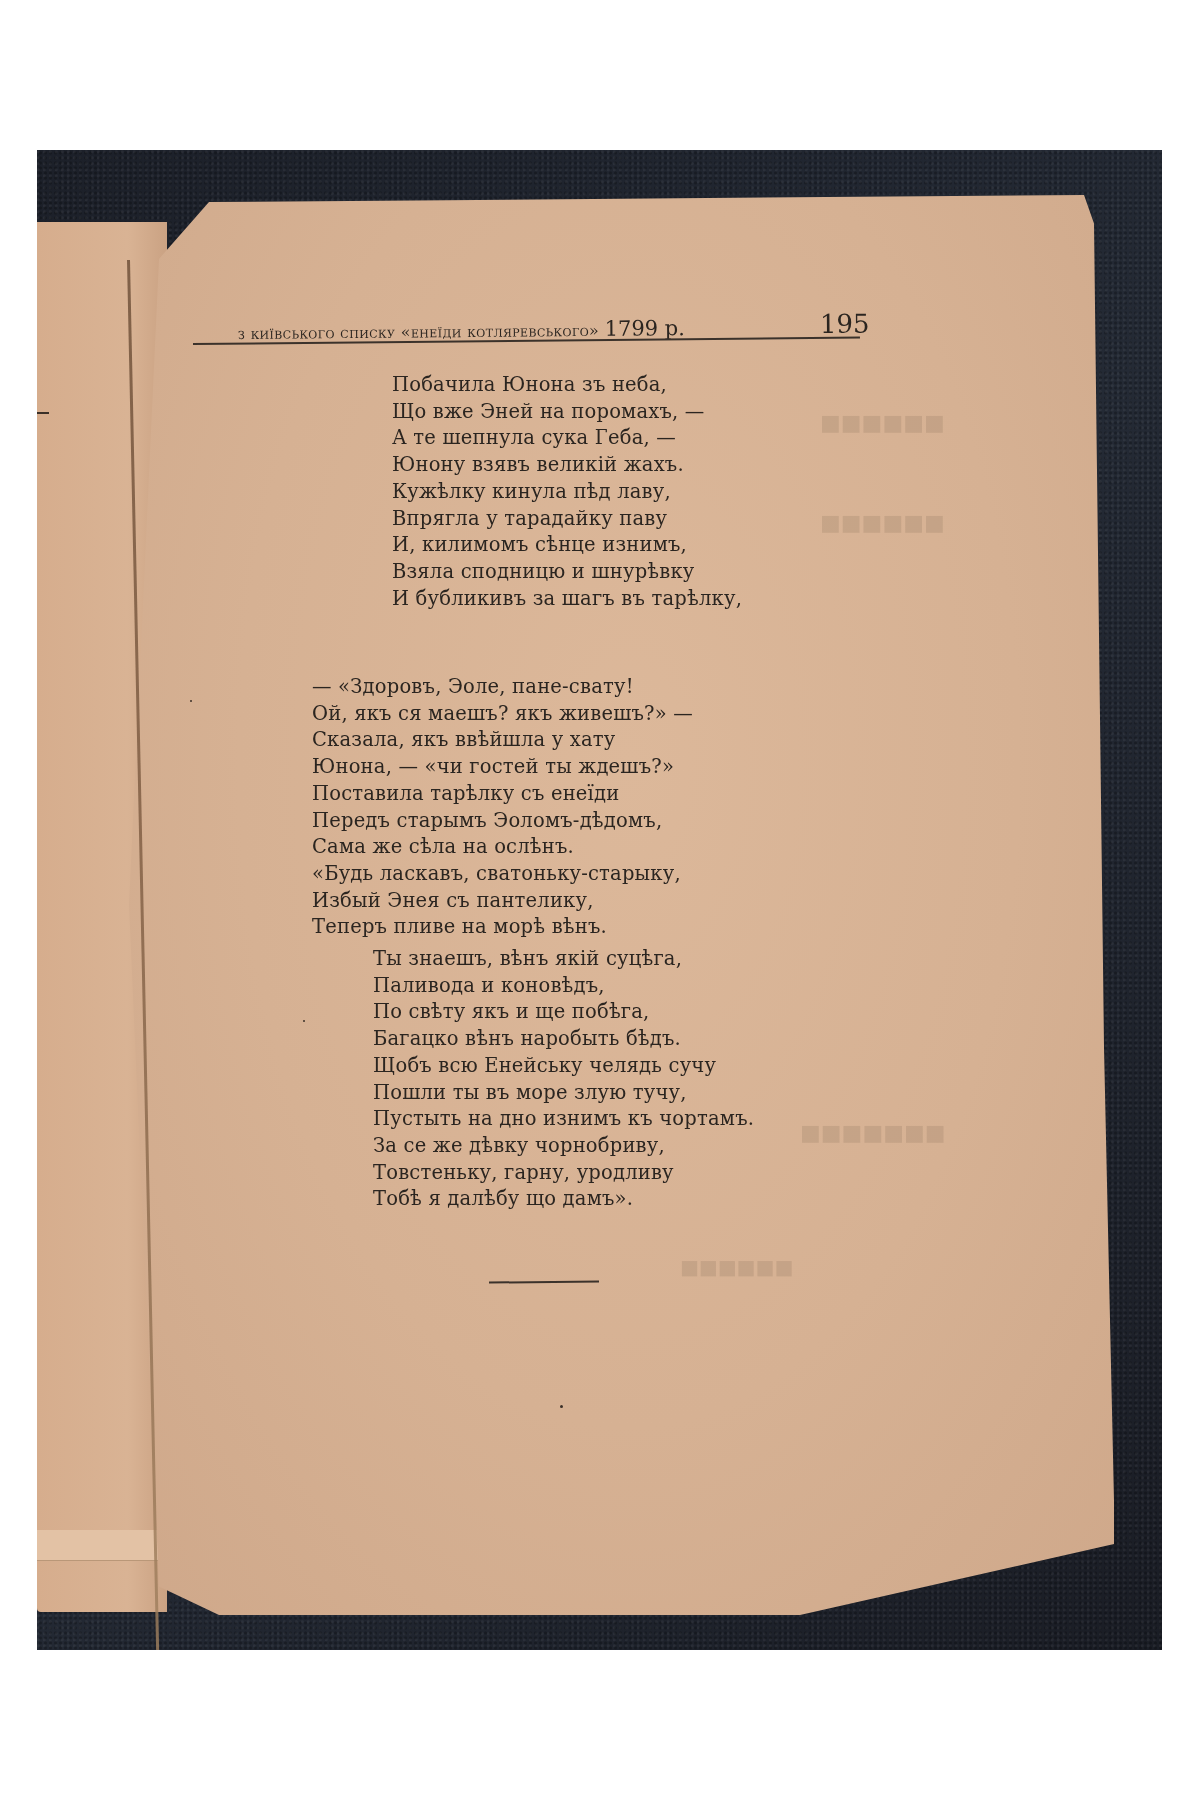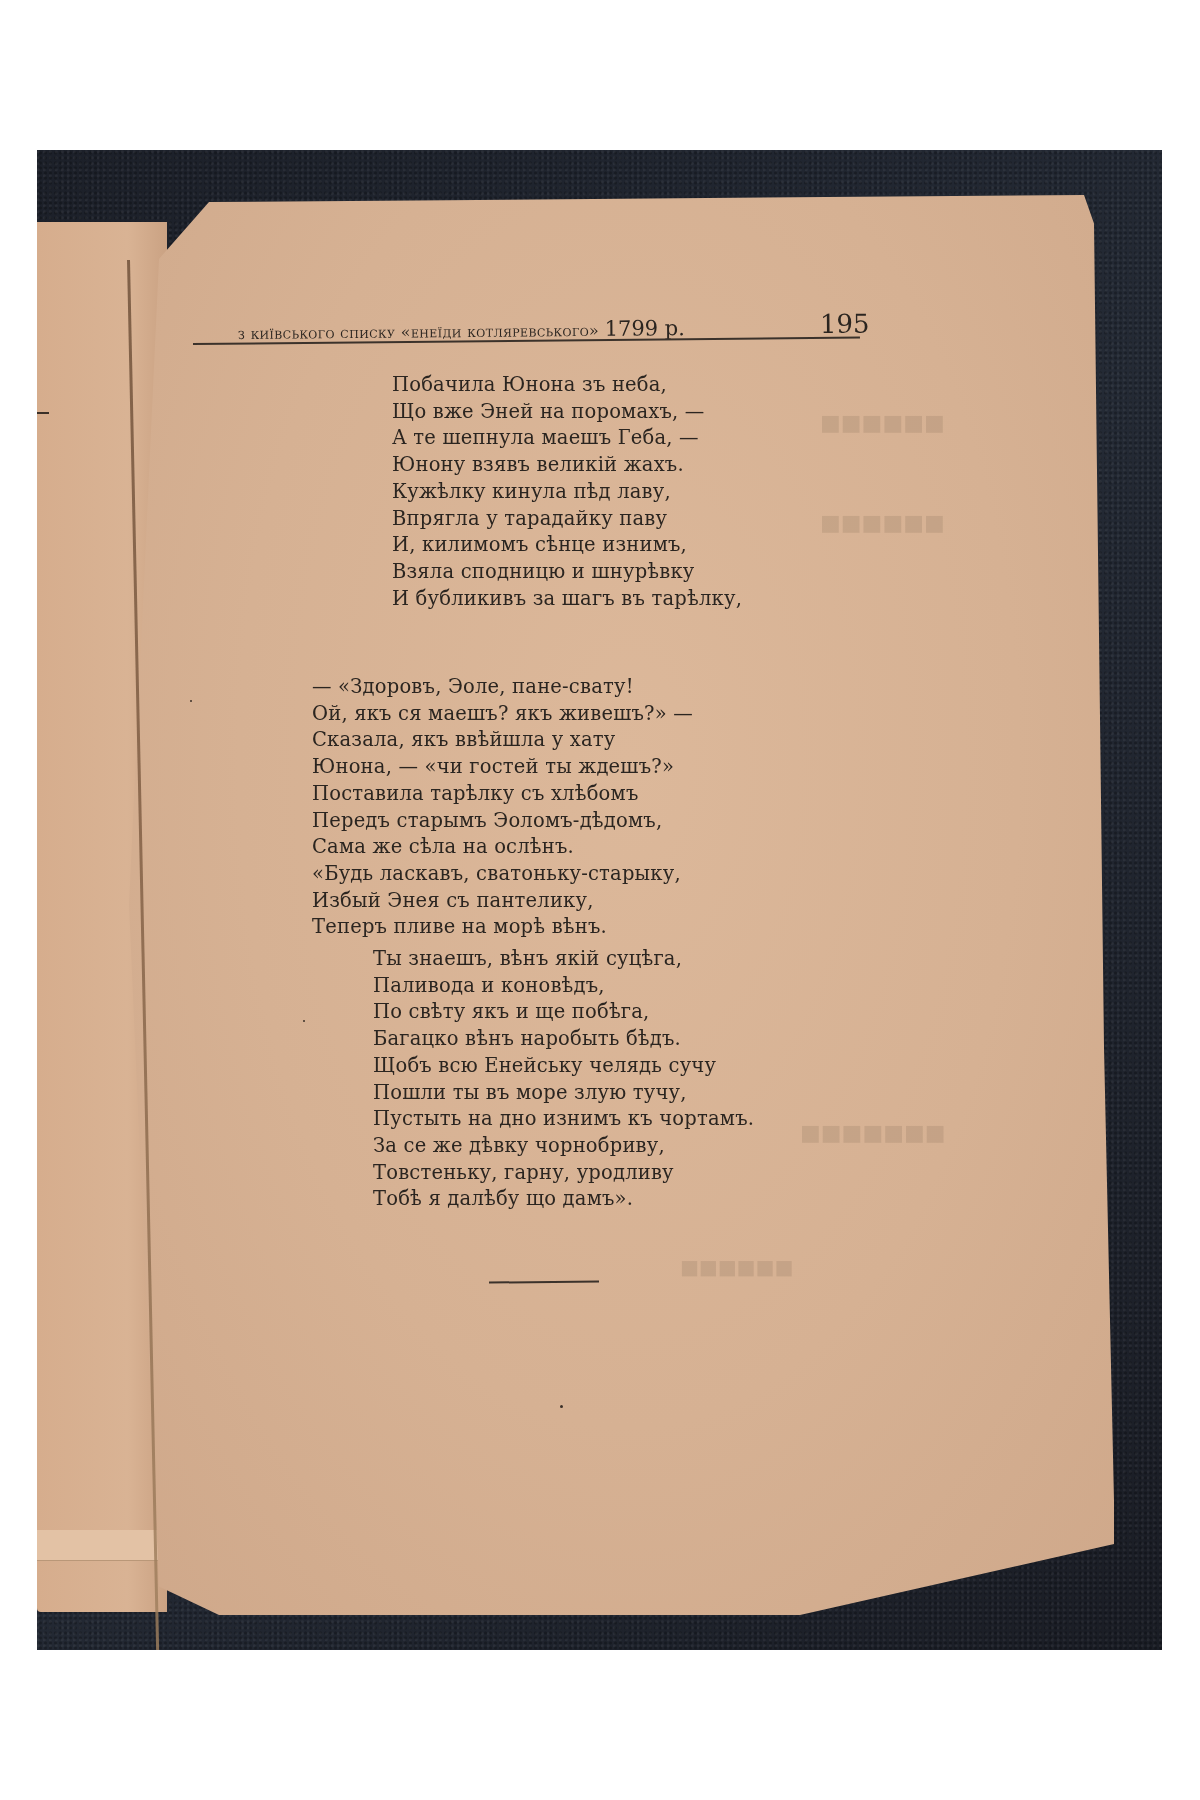--- a/index.html
+++ b/index.html
@@ -111,35 +111,35 @@
 
   <div class="running-head">
     <span class="title"><span>з київського списку «енеїди котляревського»</span> <span class="year">1799 р.</span></span>
     <span class="pageno">195</span>
   </div>
   <div class="head-rule"></div>
 
   <div class="stanza stanza-1">
     <span class="line">Побачила Юнона зъ неба,</span>
     <span class="line">Що вже Эней на поромахъ, —</span>
-    <span class="line">А те шепнула маешъ Геба, —</span>
+    <span class="line">А те шепнула сука Геба, —</span>
     <span class="line">Юнону взявъ великій жахъ.</span>
     <span class="line">Кужѣлку кинула пѣд лаву,</span>
     <span class="line">Впрягла у тарадайку паву</span>
     <span class="line">И, килимомъ сѣнце изнимъ,</span>
     <span class="line">Взяла сподницю и шнурѣвку</span>
     <span class="line">И бубликивъ за шагъ въ тарѣлку,</span>
   </div>
 
   <div class="stanza stanza-2">
     <span class="line">— «Здоровъ, Эоле, пане-свату!</span>
     <span class="line">Ой, якъ ся маешъ? якъ живешъ?» —</span>
     <span class="line">Сказала, якъ ввѣйшла у хату</span>
     <span class="line">Юнона, — «чи гостей ты ждешъ?»</span>
-    <span class="line">Поставила тарѣлку съ хлѣбомъ</span>
+    <span class="line">Поставила тарѣлку съ енеїди</span>
     <span class="line">Передъ старымъ Эоломъ-дѣдомъ,</span>
     <span class="line">Сама же сѣла на ослѣнъ.</span>
     <span class="line">«Будь ласкавъ, сватоньку-старыку,</span>
     <span class="line">Избый Энея съ пантелику,</span>
     <span class="line">Теперъ пливе на морѣ вѣнъ.</span>
   </div>
 
   <div class="stanza stanza-3">
     <span class="line">Ты знаешъ, вѣнъ якій суцѣга,</span>
     <span class="line">Паливода и коновѣдъ,</span>

